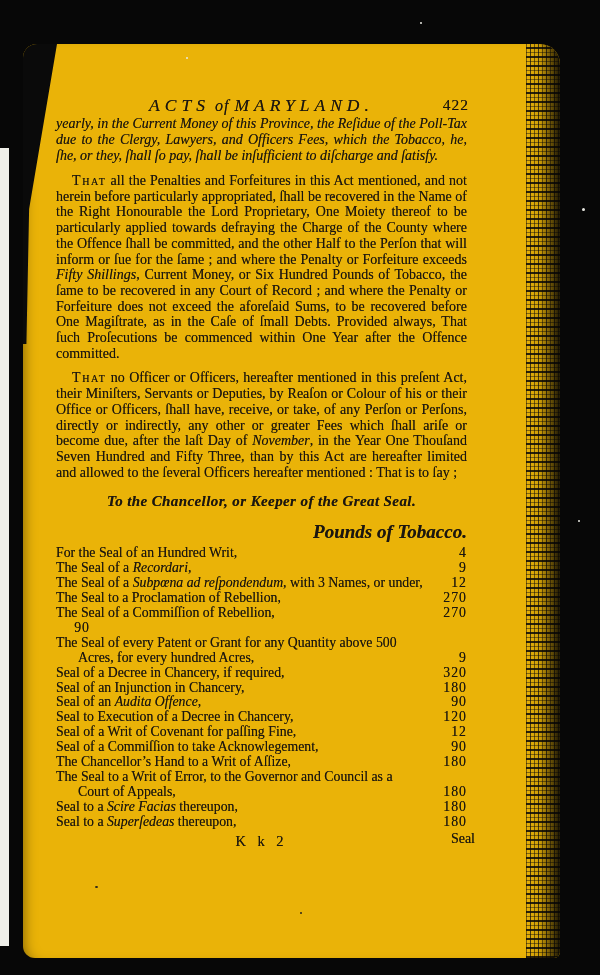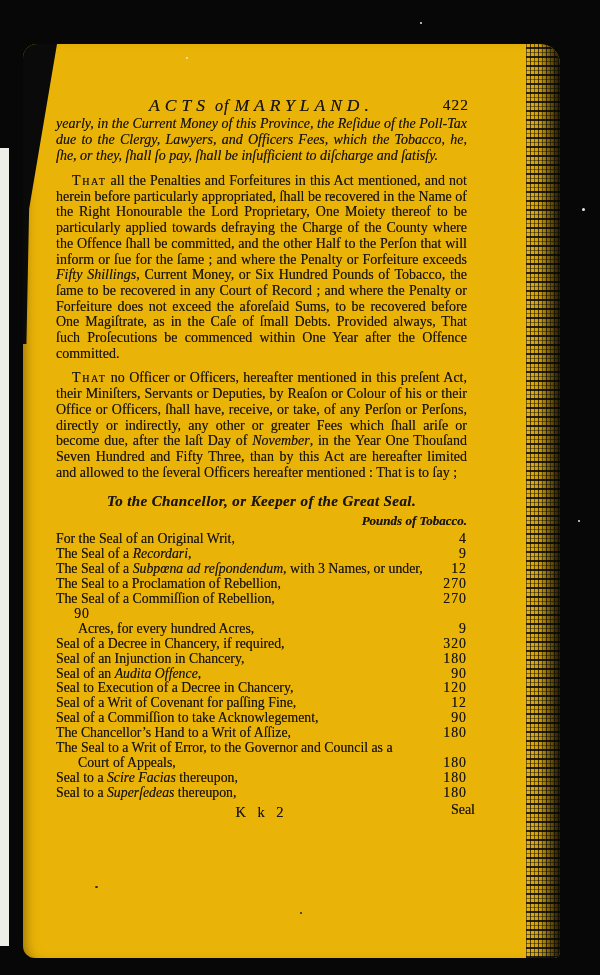--- a/index.html
+++ b/index.html
@@ -49,21 +49,21 @@
   .para.first{line-height:16px;font-style:italic;}
   .para+.para{margin-top:9px;}
   .para.indent-first{text-indent:16px;}
   .sc{font-variant:small-caps;letter-spacing:1.6px;}
   .it{font-style:italic;}
 
   .section-heading{
     margin-top:13px;text-align:center;
     font-style:italic;font-weight:bold;font-size:15px;letter-spacing:.4px;
   }
-  .fee-header{margin-top:3px;text-align:right;font-style:italic;font-weight:bold;font-size:13px;}
+  .fee-header{margin-top:11px;text-align:right;font-style:italic;font-weight:bold;font-size:19px;}
   .fee-table{margin-top:3px;}
   .fee-row{display:flex;justify-content:space-between;font-size:13.8px;line-height:14.9px;white-space:nowrap;}
   .fee-row .lbl{overflow:hidden;}
   .fee-row.cont .lbl{padding-left:22px;}
   .fee-row .val{text-align:right;min-width:34px;letter-spacing:1px;}
 
   .footer-row{position:relative;margin-top:3px;height:18px;font-size:14.5px;}
   .signature{position:absolute;left:0;right:0;text-align:center;letter-spacing:4px;}
   .catchword{position:absolute;right:-8px;top:-2px;font-size:14px;}
 
@@ -88,41 +88,45 @@
         <div class="para first"><span>yearly, in the Current Money of this Province, the Reſidue of the Poll-Tax due to the Clergy, Lawyers, and Officers Fees, which the Tobacco, he, ſhe, or they, ſhall ſo pay, ſhall be inſufficient to diſcharge and ſatisfy.</span></div>
         <div class="para indent-first"><span class="sc">That</span><span> all the Penalties and Forfeitures in this Act mentioned, and not herein before particularly appropriated, ſhall be recovered in the Name of the Right Honourable the Lord Proprietary, One Moiety thereof to be particularly applied towards defraying the Charge of the County where the Offence ſhall be committed, and the other Half to the Perſon that will inform or ſue for the ſame ; and where the Penalty or Forfeiture exceeds </span><span class="it">Fifty Shillings</span><span>, Current Money, or Six Hundred Pounds of Tobacco, the ſame to be recovered in any Court of Record ; and where the Penalty or Forfeiture does not exceed the aforeſaid Sums, to be recovered before One Magiſtrate, as in the Caſe of ſmall Debts.  Provided always, That ſuch Proſecutions be commenced within One Year after the Offence committed.</span></div>
         <div class="para indent-first"><span class="sc">That</span><span> no Officer or Officers, hereafter mentioned in this preſent Act, their Miniſters, Servants or Deputies, by Reaſon or Colour of his or their Office or Officers, ſhall have, receive, or take, of any Perſon or Perſons, directly or indirectly, any other or greater Fees which ſhall ariſe or become due, after the laſt Day of </span><span class="it">November</span><span>, in the Year One Thouſand Seven Hundred and Fifty Three, than by this Act are hereafter limited and allowed to the ſeveral Officers hereafter mentioned : That is to ſay ;</span></div>
       </div>
 
     <div class="section-heading">To the Chancellor, or Keeper of the Great Seal.</div>
     <div class="fee-header">Pounds of Tobacco.</div>
 
     <div class="fee-table">
         <div class="fee-row">
-          <span class="lbl"><span>For the Seal of an Original Writ,</span></span>
+          <span class="lbl"><span>For the Seal of an Hundred Writ,</span></span>
           <span class="val">4</span>
         </div>
         <div class="fee-row">
           <span class="lbl"><span>The Seal of a </span><span class="it">Recordari</span><span>,</span></span>
           <span class="val">9</span>
         </div>
         <div class="fee-row">
           <span class="lbl"><span>The Seal of a </span><span class="it">Subpœna ad reſpondendum</span><span>, with 3 Names, or under,</span></span>
           <span class="val">12</span>
         </div>
         <div class="fee-row">
           <span class="lbl"><span>The Seal to a Proclamation of Rebellion,</span></span>
           <span class="val">270</span>
         </div>
         <div class="fee-row">
           <span class="lbl"><span>The Seal of a Commiſſion of Rebellion,</span></span>
           <span class="val">270</span>
         </div>
         <div class="fee-row">
           <span class="val">90</span>
+        </div>
+        <div class="fee-row">
+          <span class="lbl"><span>The Seal of every Patent or Grant for any Quantity above 500</span></span>
+          <span class="val"></span>
         </div>
         <div class="fee-row cont">
           <span class="lbl"><span>Acres, for every hundred Acres,</span></span>
           <span class="val">9</span>
         </div>
         <div class="fee-row">
           <span class="lbl"><span>Seal of a Decree in Chancery, if required,</span></span>
           <span class="val">320</span>
         </div>
         <div class="fee-row">

